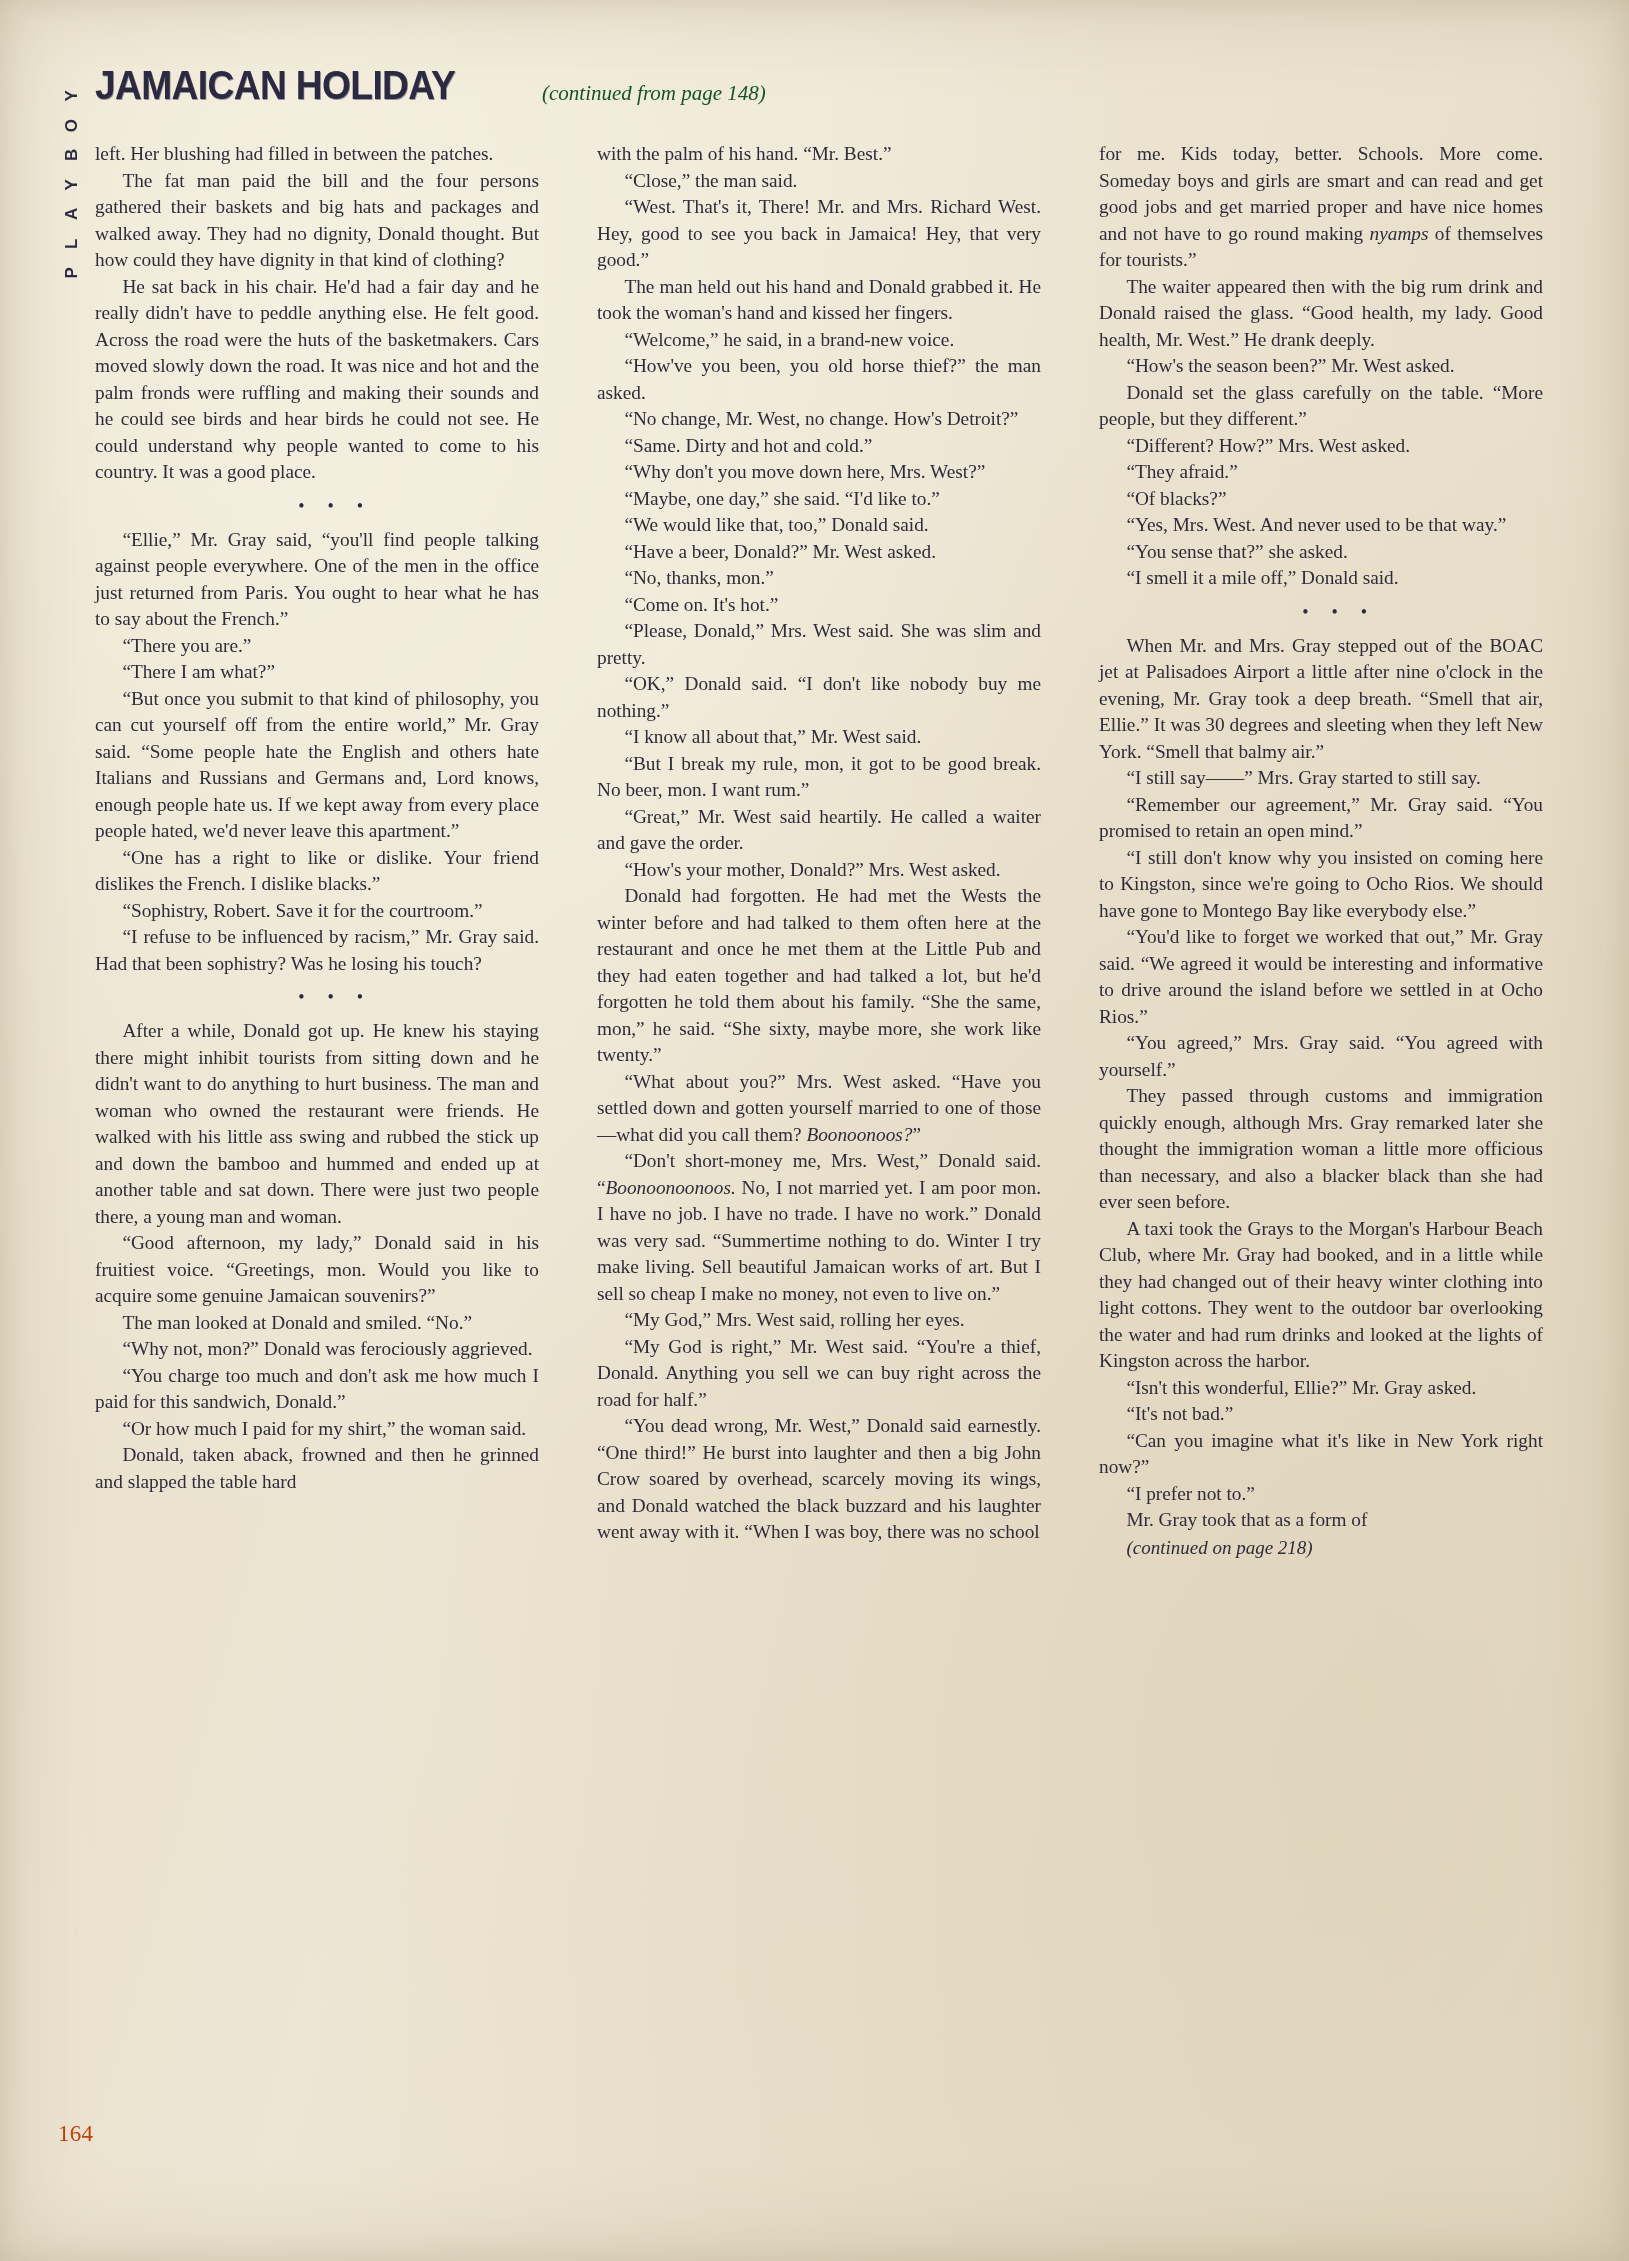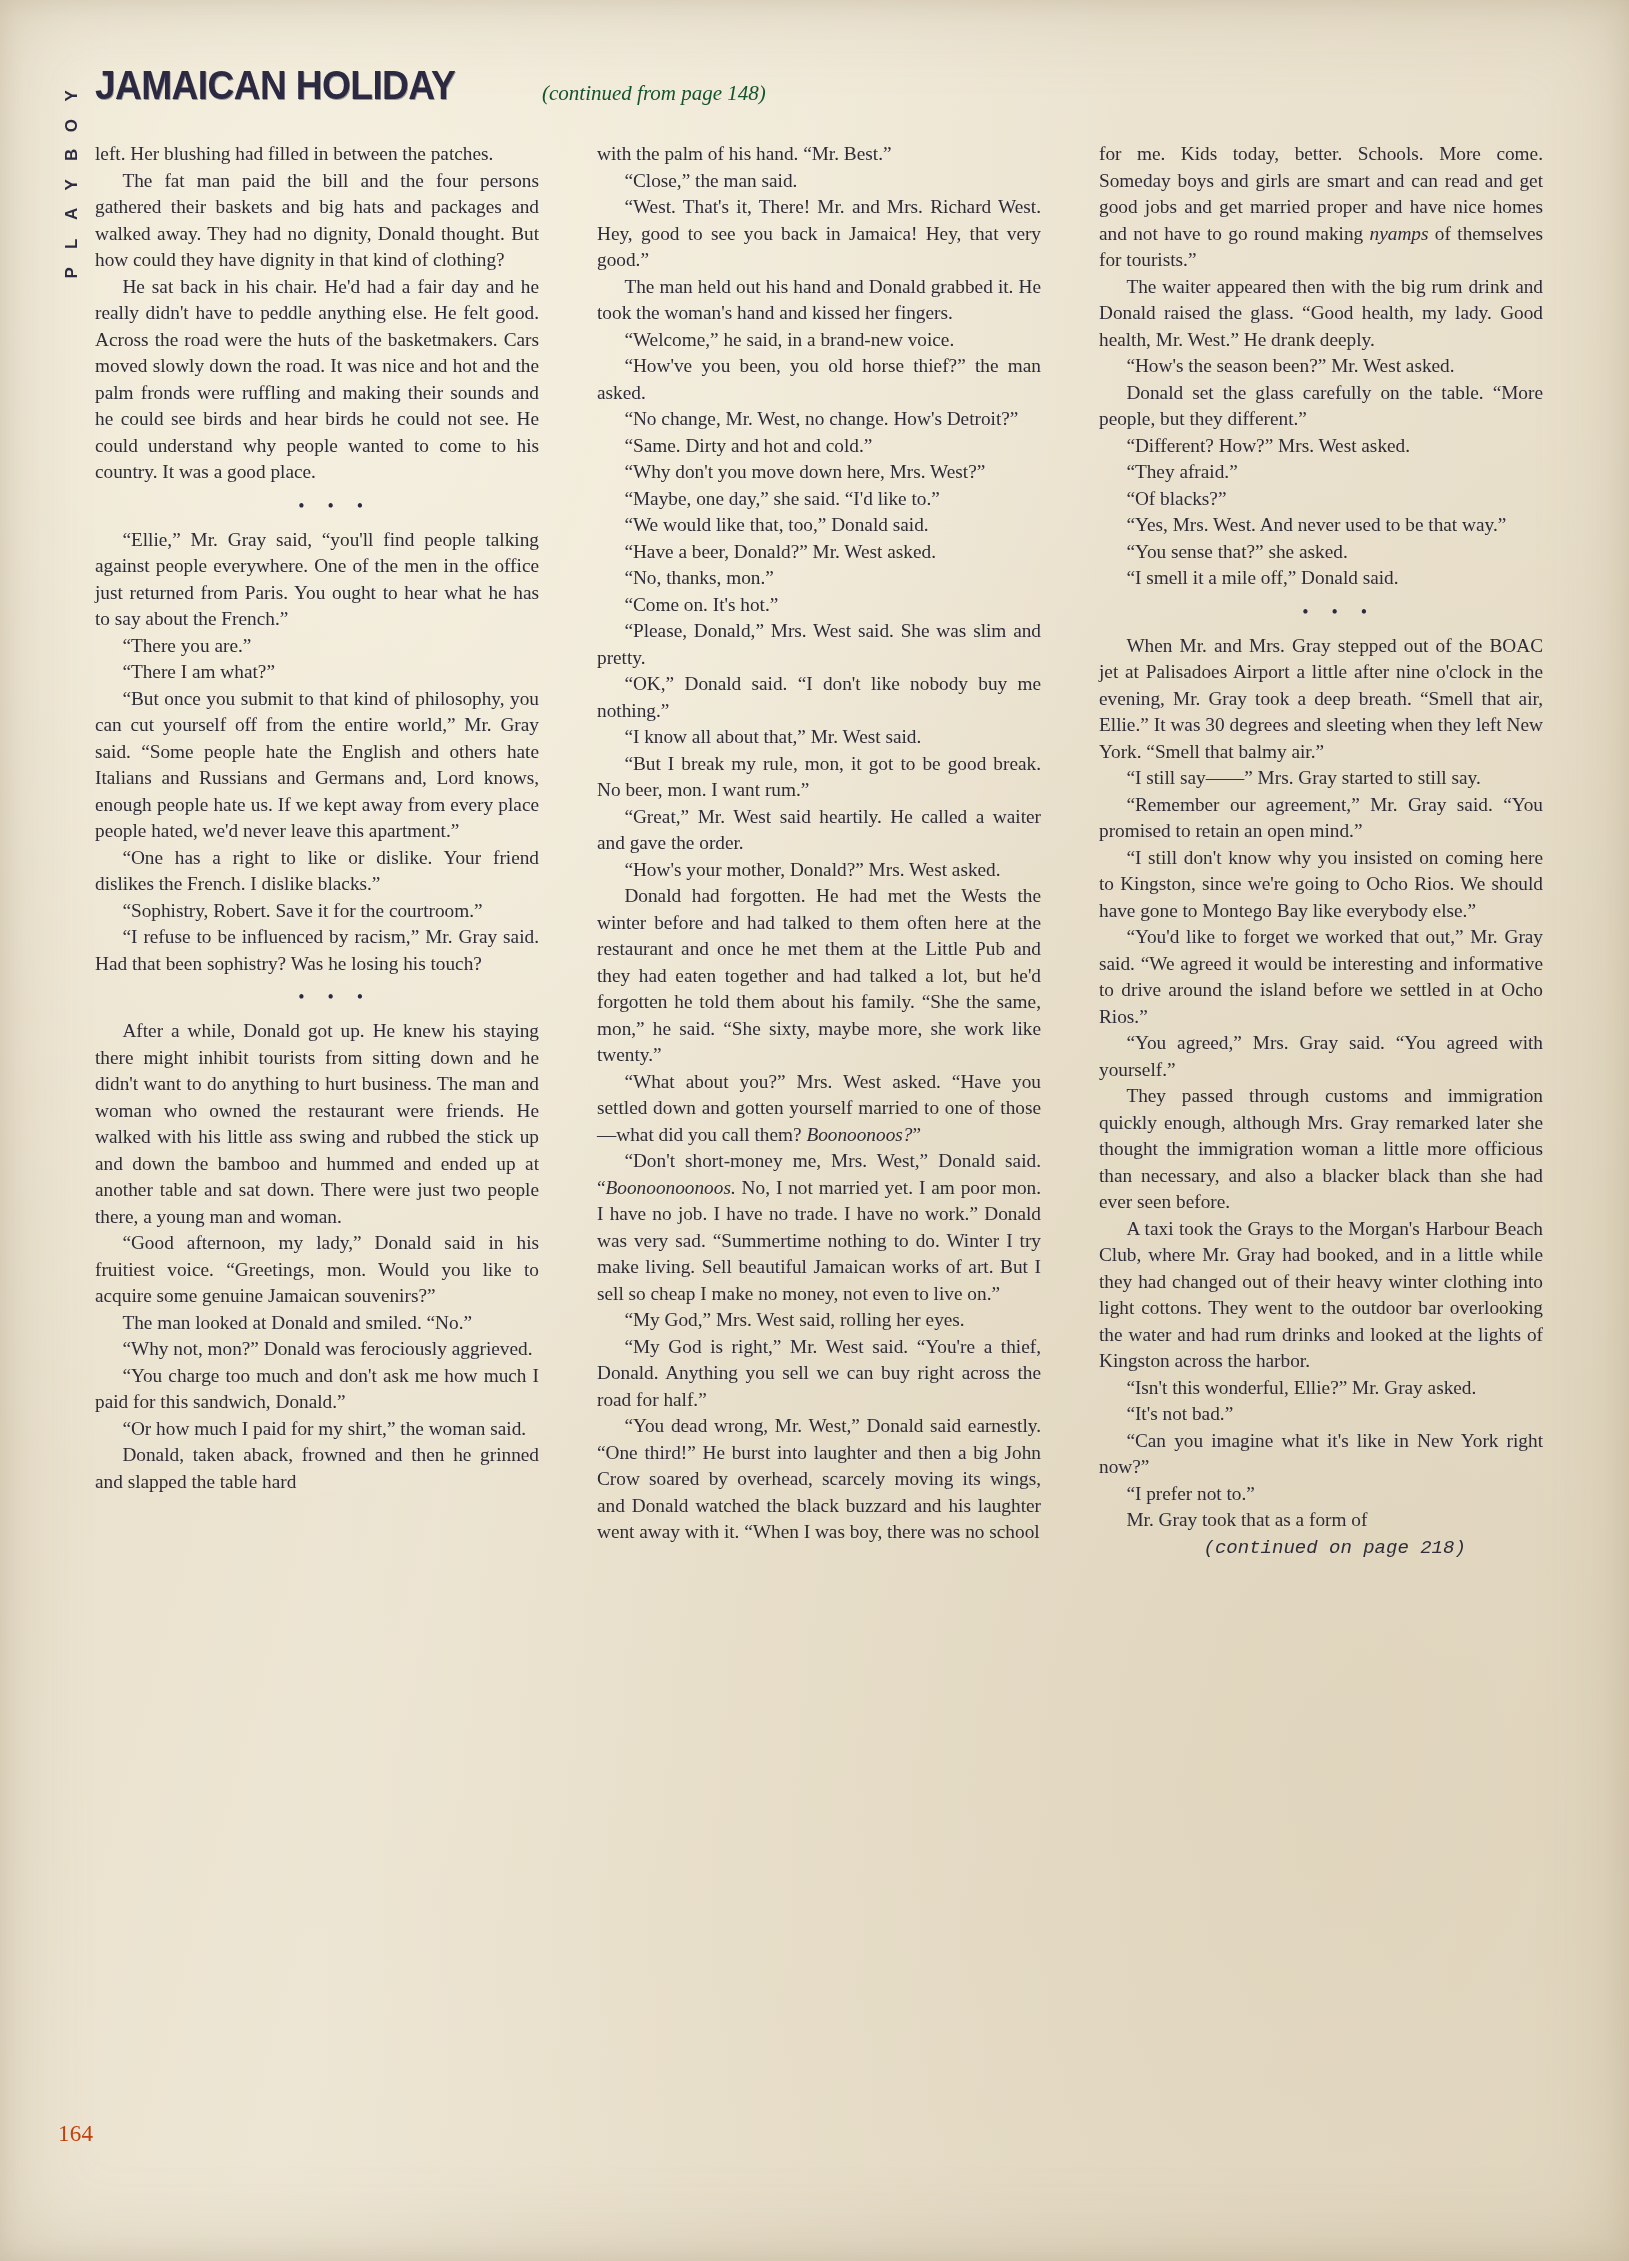--- a/index.html
+++ b/index.html
@@ -98,25 +98,24 @@
     text-indent:0;
     letter-spacing:23px;
     font-size:18px;
     line-height:41px;
     color:#2c2a42;
     padding-left:23px;
   }
 
   .continued-on{
     font-style:italic;
-    text-align:center;
+    text-align:left;
     text-indent:0;
     font-size:19px;
     padding-top:1.4px;
-    font-family:Liberation Mono, monospace;
   }
 
   .folio{
     position:absolute;
     left:58px; top:2121px;
     font-size:23px;
     color:#c2410c;
     letter-spacing:0.3px;
   }
 

